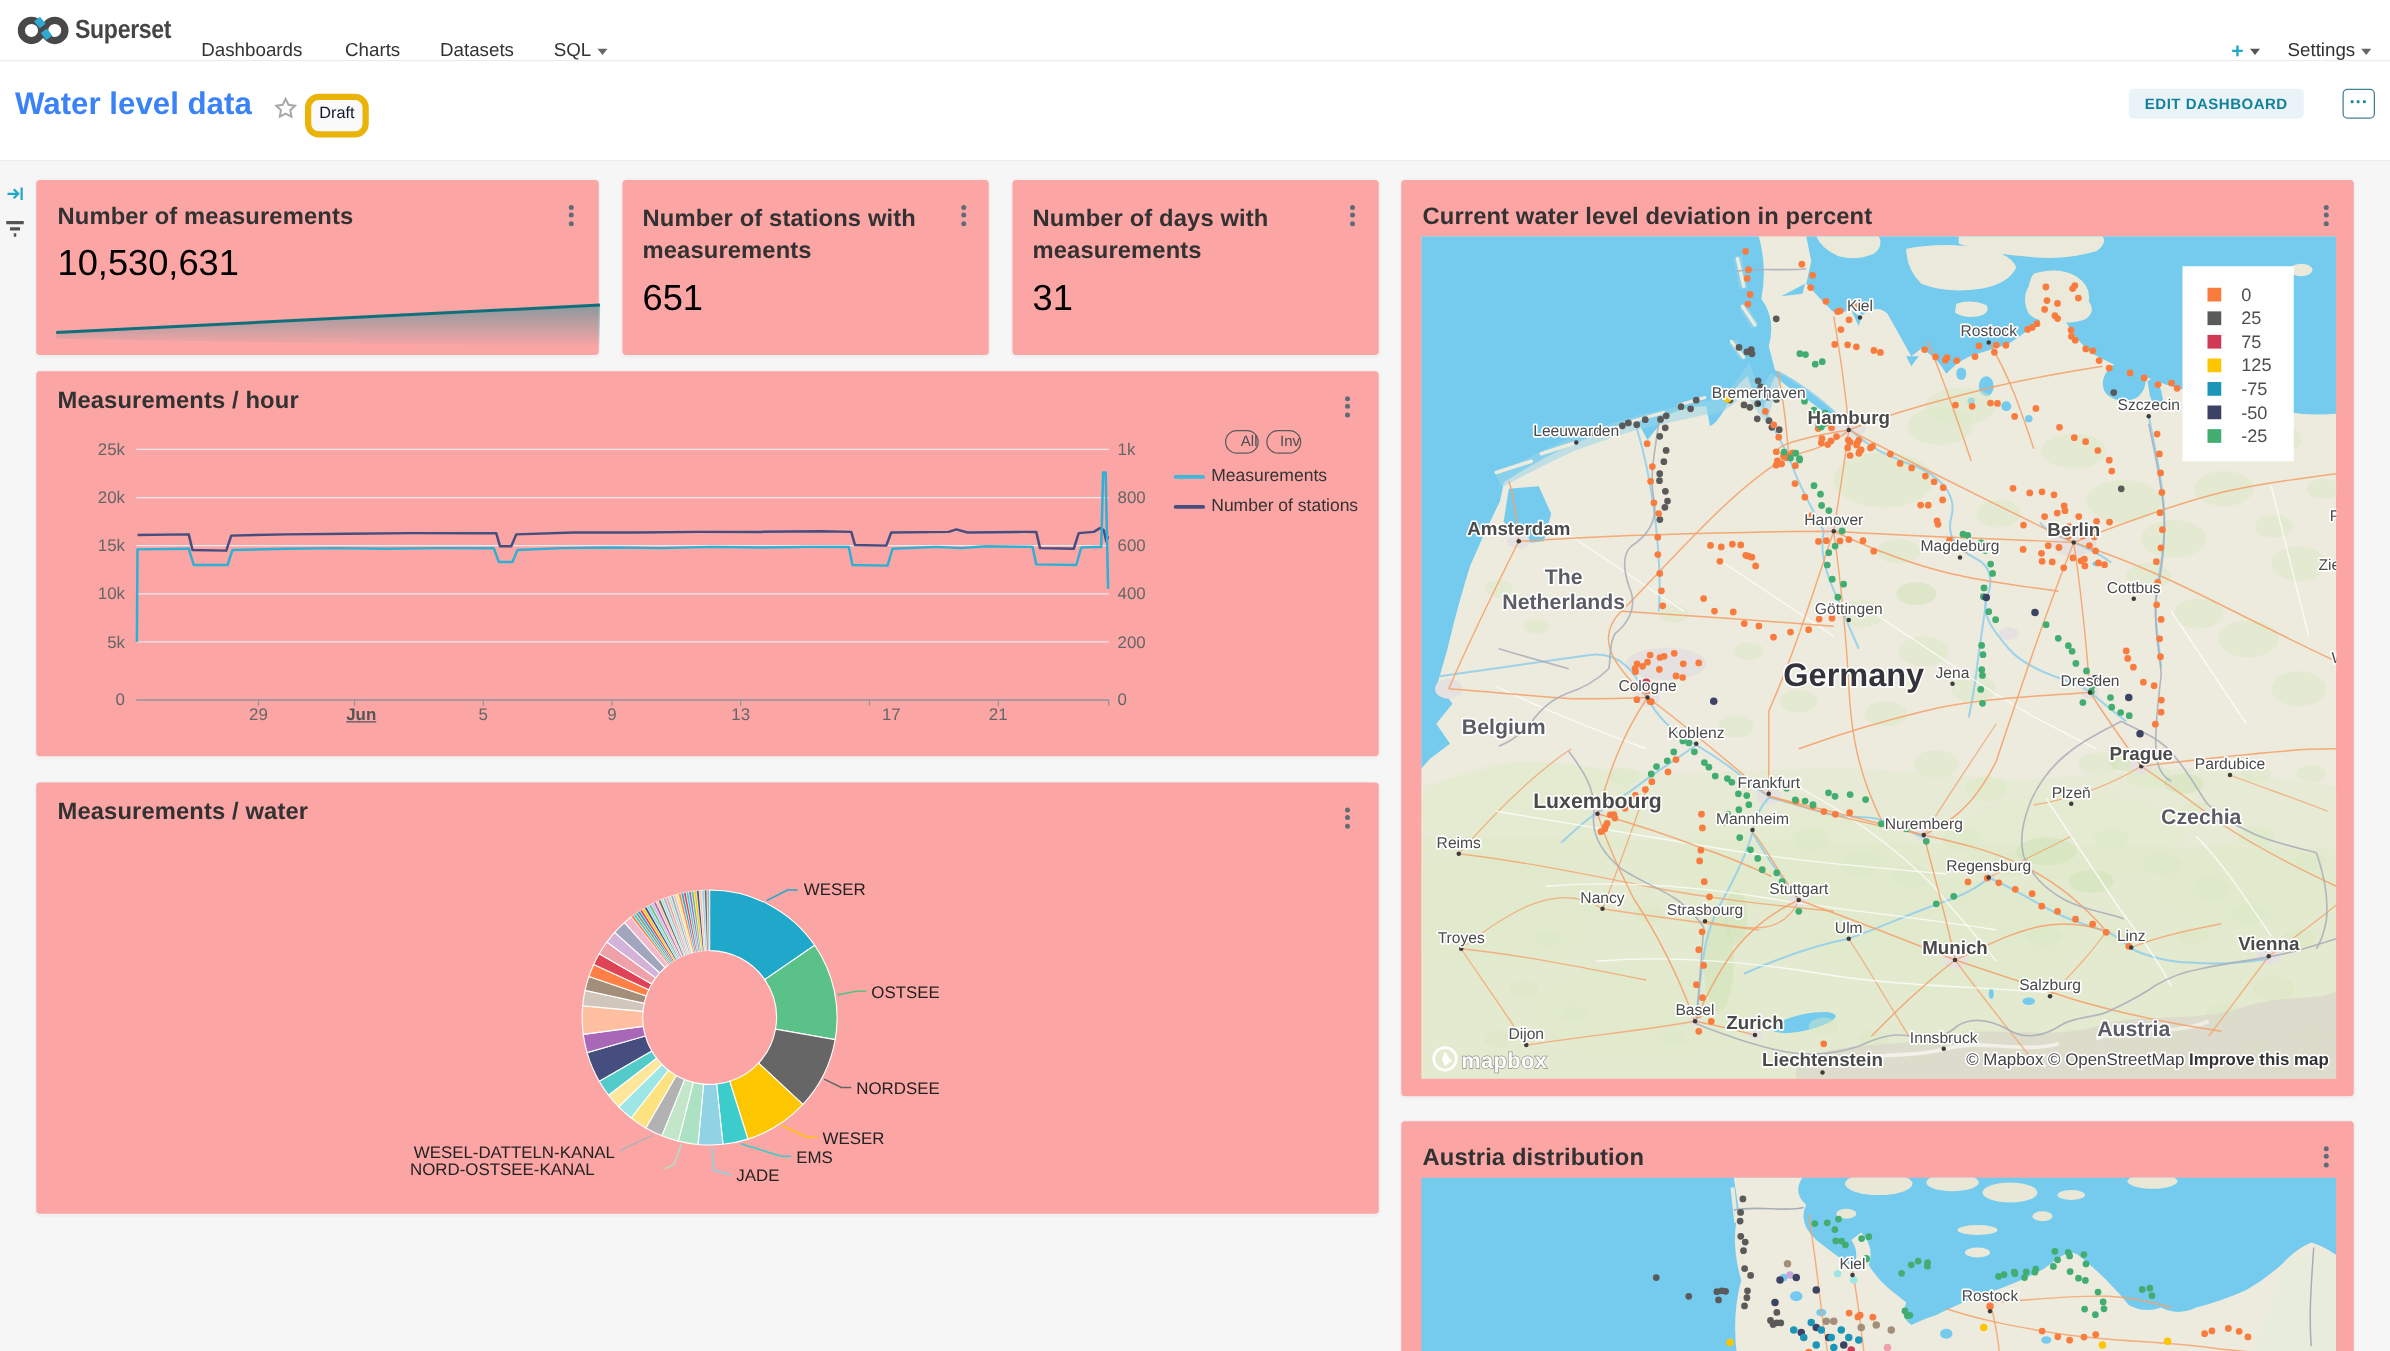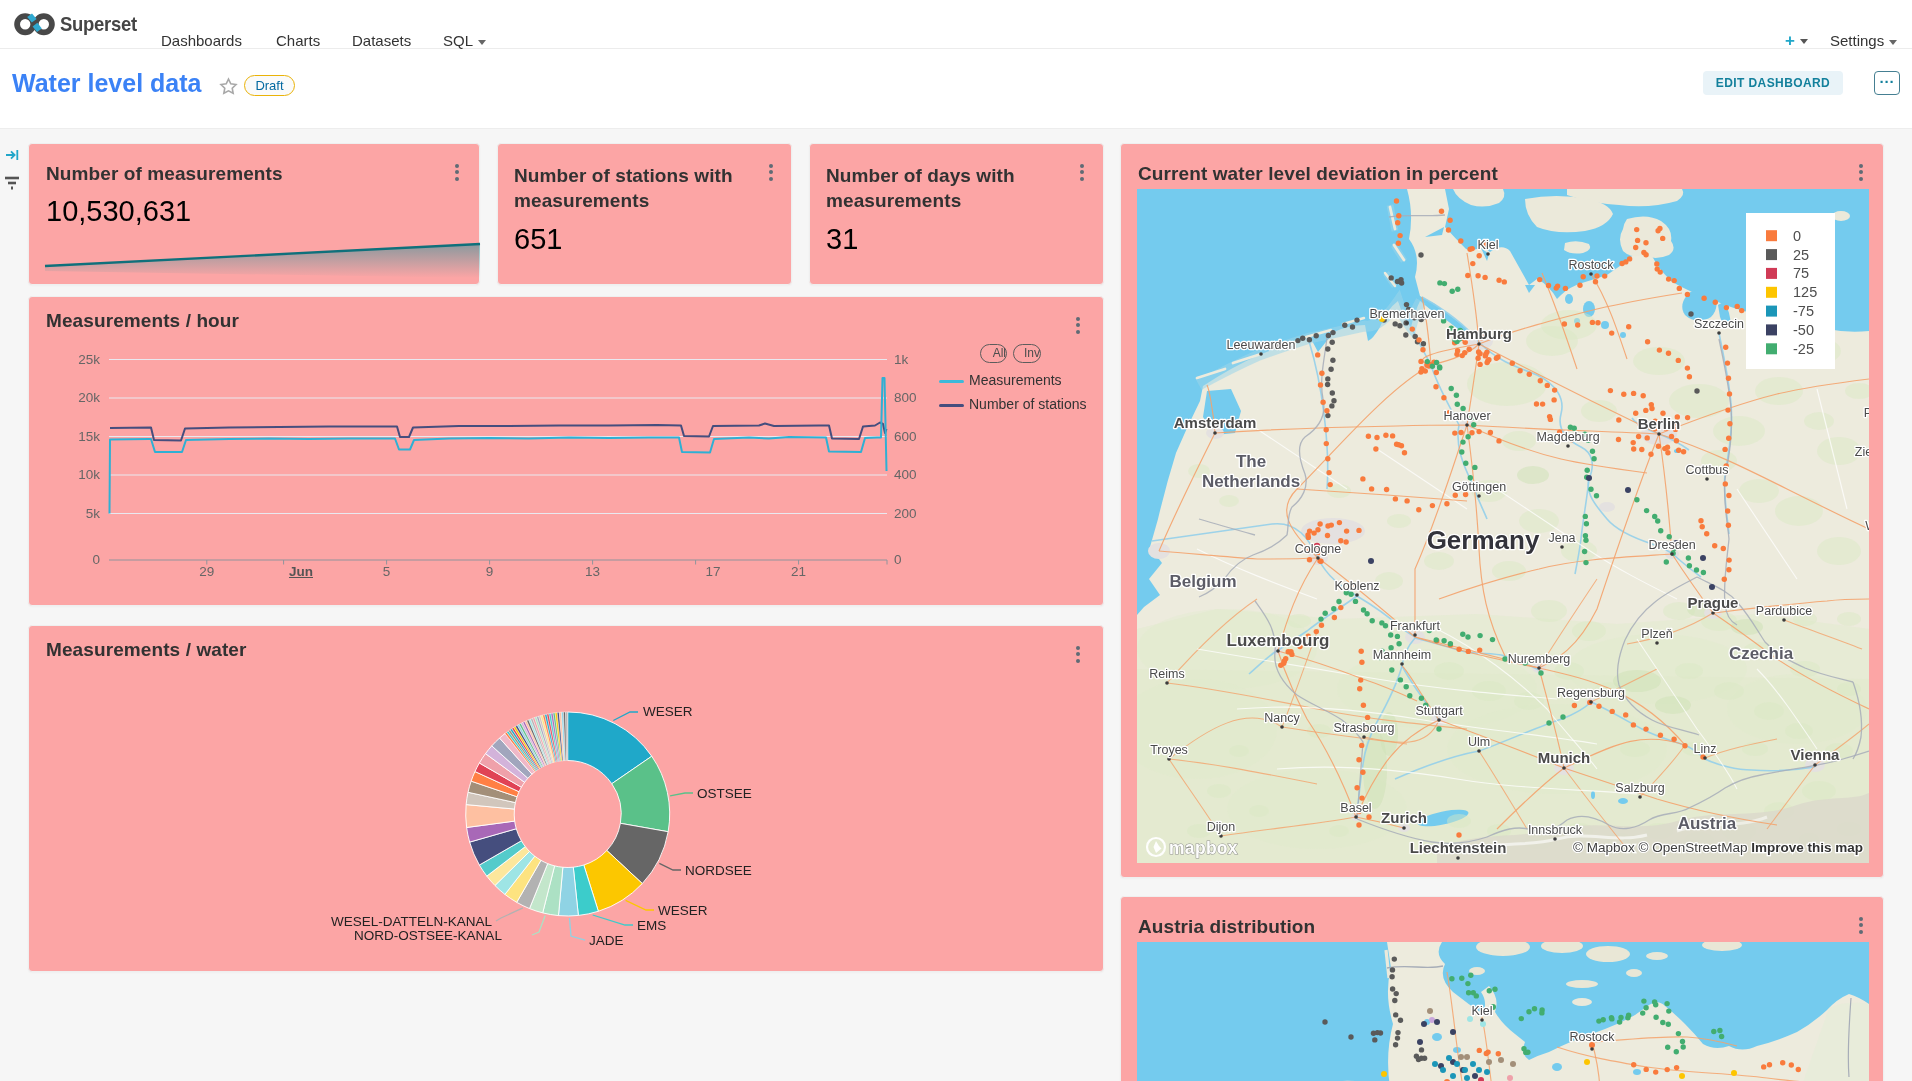--- a/index.html
+++ b/index.html
@@ -32,21 +32,21 @@
 <div class="navitem" style="left:352px">Datasets</div>
 <div class="navitem" style="left:443px">SQL<span class="caret"></span></div>
 <div class="navitem" style="left:1785px;color:#20A7C9;font-size:17px;font-weight:bold">+<span class="caret" style="border-top-color:#555"></span></div>
 <div class="navitem" style="left:1830px">Settings<span class="caret"></span></div>
 </div>
 <div class="dhead">
 <div style="position:absolute;left:12px;top:20px;font-size:25px;font-weight:bold;color:#3b82f6">Water level data</div>
 <svg style="position:absolute;left:219px;top:28px" width="19" height="19" viewBox="0 0 24 24">
 <path d="M12 2.6 L14.9 8.6 21.5 9.5 16.7 14.1 17.9 20.6 12 17.5 6.1 20.6 7.3 14.1 2.5 9.5 9.1 8.6 Z" fill="none" stroke="#a8a8a8" stroke-width="2"></path>
     </svg>
-<div style="position:absolute;left:244px;top:26px;width:51px;height:21px;border:1px solid #eab308;background:#fafafa;border-radius:11px;font-size:13px;color:#0369a1;text-align:center;line-height:19px">Draft</div>
+<div style="position:absolute;left:244px;top:26px;width:51px;height:35px;border:5px solid #eab308;background:#fafafa;border-radius:11px;font-size:13px;color:#0f172a;text-align:center;line-height:19px">Draft</div>
 <div style="position:absolute;left:1703px;top:22px;width:140px;height:24px;background:#e9f3f8;border-radius:4px;color:#13809c;font-size:12px;font-weight:bold;letter-spacing:.4px;text-align:center;line-height:24px">EDIT DASHBOARD</div>
 <div style="position:absolute;left:1874px;top:22px;width:26px;height:24px;border:1px solid #457f92;border-radius:4px;color:#13809c;font-size:15px;font-weight:bold;text-align:center;line-height:20px">···</div>
 </div>
 <svg style="position:absolute;left:5px;top:148px" width="14" height="14" viewBox="0 0 14 14">
 <path d="M1 7 L9 7 M6 3.4 L9.6 7 L6 10.6" fill="none" stroke="#21a6c9" stroke-width="1.8"></path>
 <path d="M12.3 2 L12.3 12" stroke="#21a6c9" stroke-width="1.8"></path>
   </svg>
 <svg style="position:absolute;left:4px;top:176px" width="16" height="15" viewBox="0 0 16 15">
 <path d="M1 2 L15 2" stroke="#545454" stroke-width="2.6"></path>
 <path d="M4 7 L12 7" stroke="#545454" stroke-width="2.6"></path>
@@ -120,21 +120,21 @@
 <div class="axlab" style="left:865px;top:94px">800</div>
 <div class="axlab" style="right:1003px;top:132.5px">15k</div>
 <div class="axlab" style="left:865px;top:132.5px">600</div>
 <div class="axlab" style="right:1003px;top:171px">10k</div>
 <div class="axlab" style="left:865px;top:171px">400</div>
 <div class="axlab" style="right:1003px;top:209.5px">5k</div>
 <div class="axlab" style="left:865px;top:209.5px">200</div>
 <div class="axlab" style="right:1003px;top:256px">0</div>
 <div class="axlab" style="left:865px;top:256px">0</div>
 <div class="axlab" style="left:152.8px;top:268px;width:50px;text-align:center;">29</div>
-<div class="axlab" style="left:247px;top:268px;width:50px;text-align:center;font-weight:bold;color:#555;text-decoration:underline;">Jun</div>
+<div class="axlab" style="left:235px;top:268px;width:50px;text-align:center;font-weight:bold;color:#555;text-decoration:underline;">Jun</div>
 <div class="axlab" style="left:332.6px;top:268px;width:50px;text-align:center;">5</div>
 <div class="axlab" style="left:435.6px;top:268px;width:50px;text-align:center;">9</div>
 <div class="axlab" style="left:538.6px;top:268px;width:50px;text-align:center;">13</div>
 <div class="axlab" style="left:641.6px;top:268px;width:50px;text-align:right;">17</div>
 <div class="axlab" style="left:744.6px;top:268px;width:50px;text-align:center;">21</div>
 <div class="pill" style="left:951px;top:47px;width:27px">All</div>
 <div class="pill" style="left:984px;top:47px;width:28px">Inv</div>
 <div style="position:absolute;left:910px;top:82.5px;width:25px;height:3px;background:#3cb9da;border-radius:2px"></div>
 <div class="leglab" style="left:940px;top:76px">Measurements</div>
 <div style="position:absolute;left:910px;top:106.5px;width:25px;height:3px;background:#454e7e;border-radius:2px"></div>
@@ -212,21 +212,21 @@
       <path d="M540.5,292.0 L542,310 L556,314" fill="none" stroke="#8FD3E4" stroke-width="1.3"></path>
       <path d="M516.2,289.5 L510,306 L503,309" fill="none" stroke="#ACE1C4" stroke-width="1.3"></path>
       <path d="M493.9,281.9 L472,292 L467,295" fill="none" stroke="#B2B2B2" stroke-width="1.3"></path>
     </svg>
 <div class="donlab" style="left:614px;top:78px">WESER</div>
 <div class="donlab" style="left:668px;top:160px">OSTSEE</div>
 <div class="donlab" style="left:656px;top:237px">NORDSEE</div>
 <div class="donlab" style="left:629px;top:277px">WESER</div>
 <div class="donlab" style="left:608px;top:292px">EMS</div>
 <div class="donlab" style="left:560px;top:307px">JADE</div>
-<div class="donlab" style="left:299px;top:302px;width:200px;text-align:center">NORD-OSTSEE-KANAL</div>
+<div class="donlab" style="left:299px;top:302px;width:200px;text-align:left">NORD-OSTSEE-KANAL</div>
 <div class="donlab" style="left:263px;top:288px;width:200px;text-align:right">WESEL-DATTELN-KANAL</div>
 </div>
 <div class="card" style="left:1120px;top:143px;width:764px;height:735px">
 <div class="ctitle" style="left:17px;top:19px;font-size:19px">Current water level deviation in percent</div>
 <div class="kebab" style="left:738px;top:20px">
       <i></i>
       <i></i>
       <i></i>
     </div>
 <svg style="position:absolute;left:16px;top:45px" width="732" height="674" viewBox="0 0 732 674">

